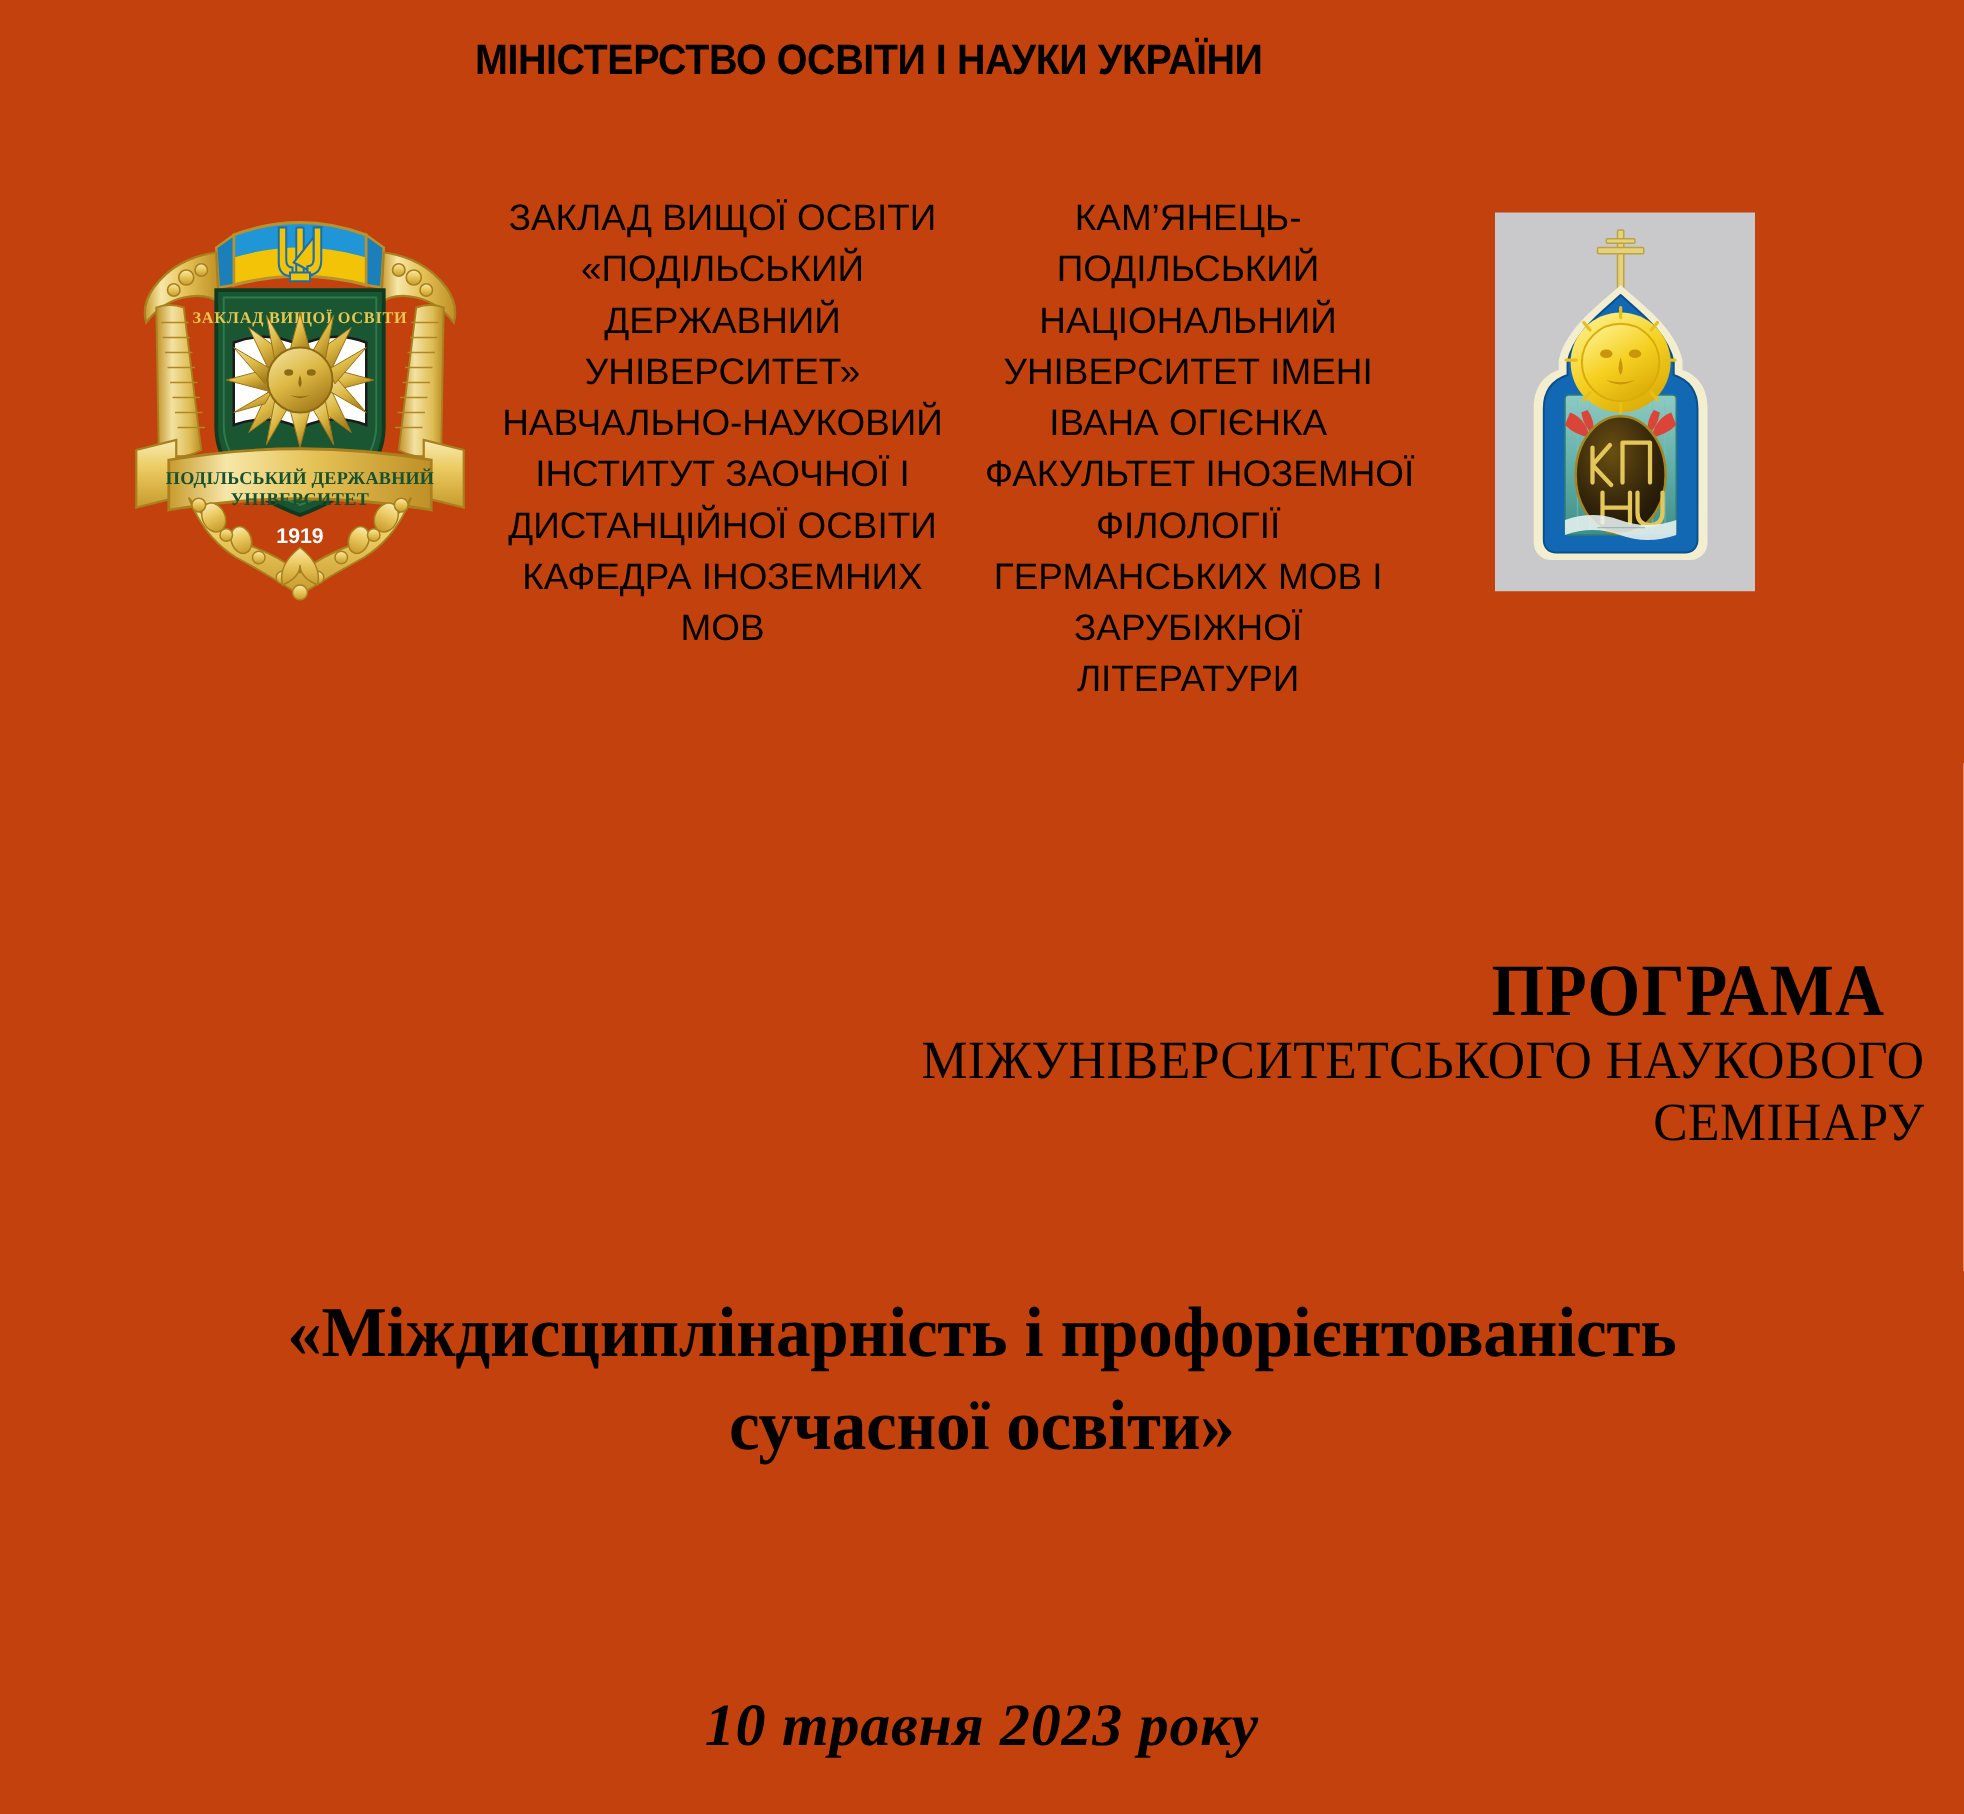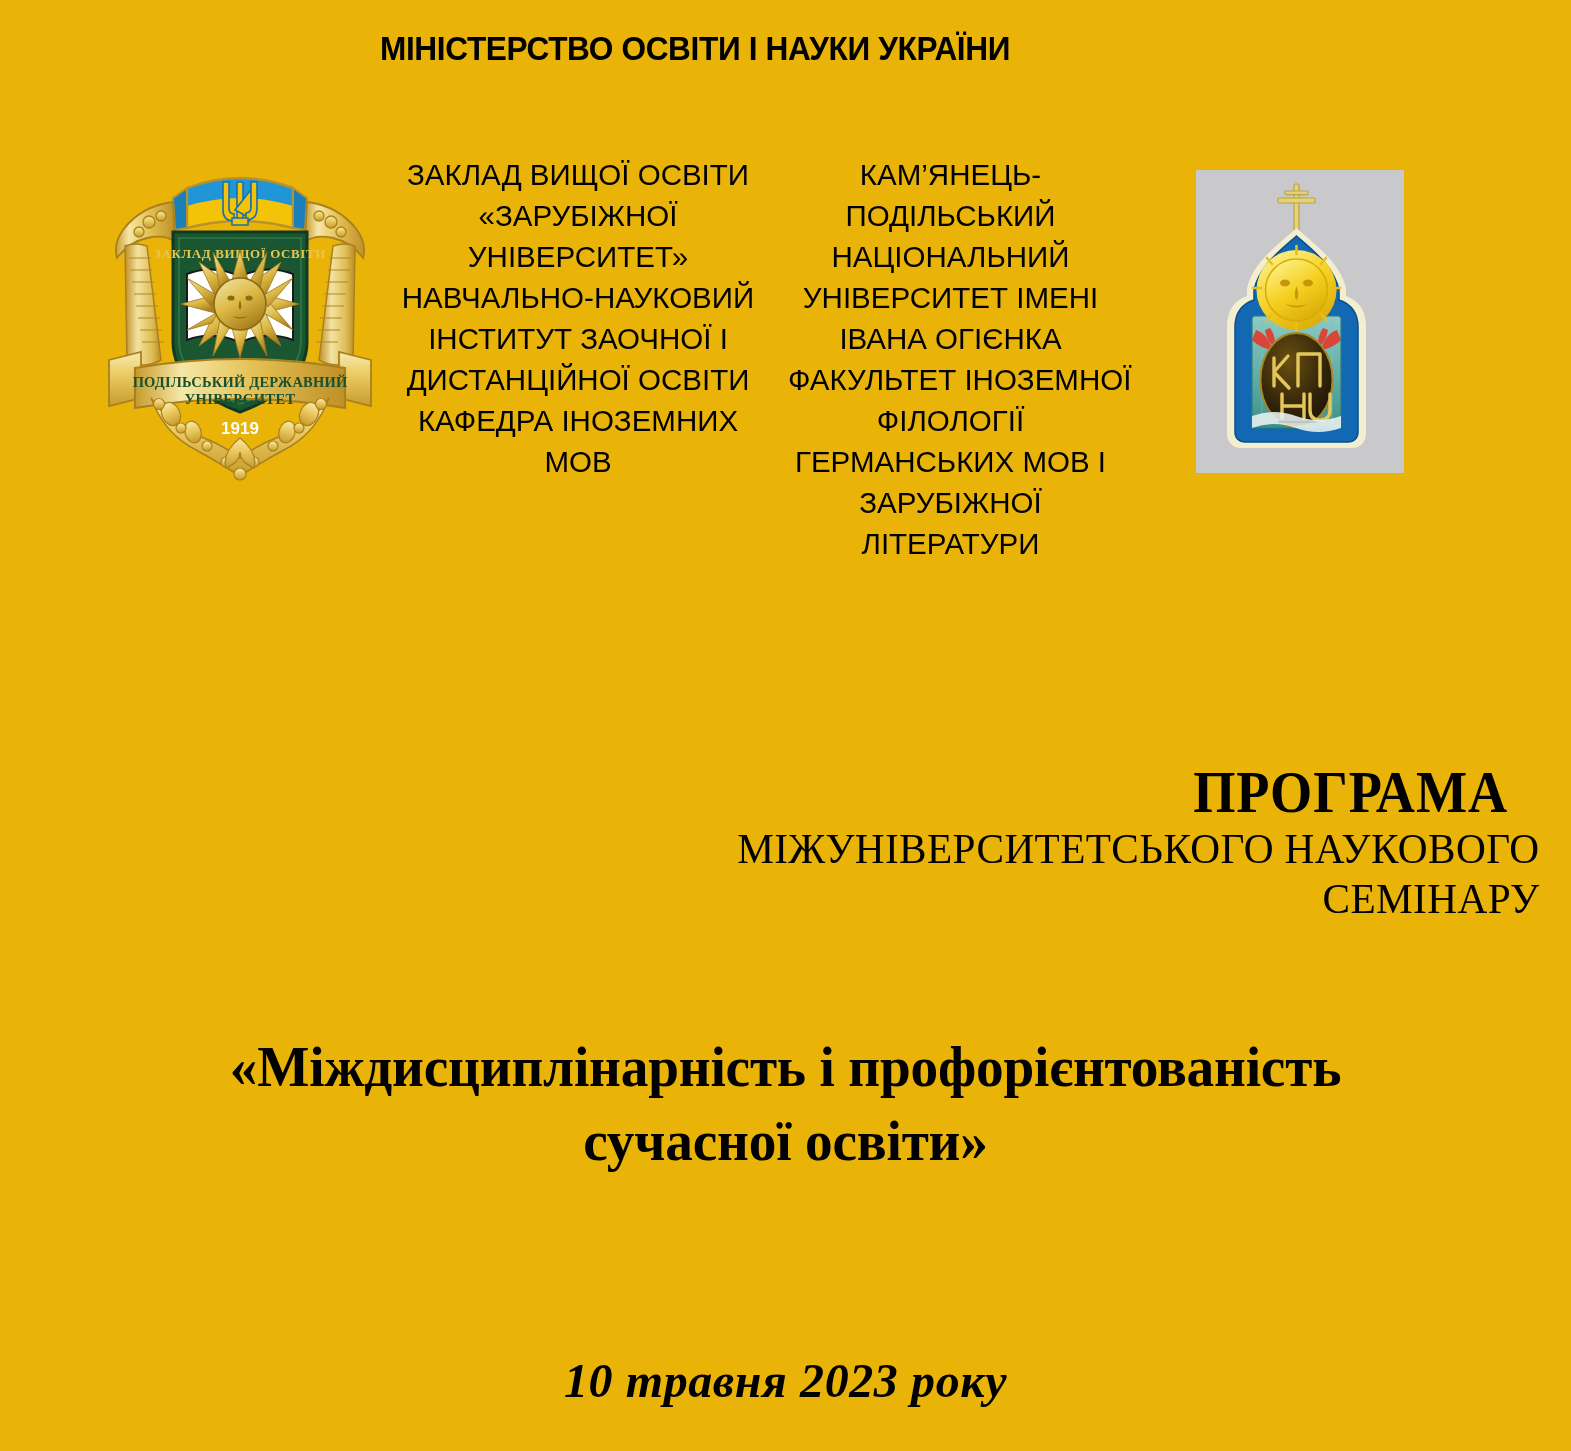--- a/index.html
+++ b/index.html
@@ -14,21 +14,21 @@
     position: relative;
     overflow: hidden;
     font-family: "Liberation Sans", sans-serif;
     color: #000000;
     -webkit-font-smoothing: antialiased;
   }
 
   .page {
     position: absolute;
     inset: 0;
-    background: #eab308;
+    background: #c2410c;
   }
 
   
   .ministry-header {
     position: absolute;
     left: 0;
     top: 30px;
     width: 1390px;
     text-align: center;
     font-family: "Liberation Sans", sans-serif;
@@ -295,21 +295,22 @@
           <circle cx="131" cy="316" r="5"></circle>
             <circle cx="159" cy="316" r="5"></circle>
           <path d="M145 292 q-18 14 -14 30 q14 -6 14 -16 q0 10 14 16 q4 -16 -14 -30 z"></path>
           <circle cx="145" cy="328" r="6"></circle>
         </g>
       </svg>
     </div>
 
     <div class="col-text col-left-text">
       <span class="ln">ЗАКЛАД ВИЩОЇ ОСВІТИ</span>
-      <span class="ln">«ЗАРУБІЖНОЇ</span>
+      <span class="ln">«ПОДІЛЬСЬКИЙ</span>
+      <span class="ln">ДЕРЖАВНИЙ</span>
       <span class="ln">УНІВЕРСИТЕТ»</span>
       <span class="ln">НАВЧАЛЬНО-НАУКОВИЙ</span>
       <span class="ln">ІНСТИТУТ ЗАОЧНОЇ І</span>
       <span class="ln">ДИСТАНЦІЙНОЇ ОСВІТИ</span>
       <span class="ln">КАФЕДРА ІНОЗЕМНИХ</span>
       <span class="ln">МОВ</span>
     </div>
 
     <div class="col-text col-right-text">
       <span class="ln">КАМ’ЯНЕЦЬ-</span>

